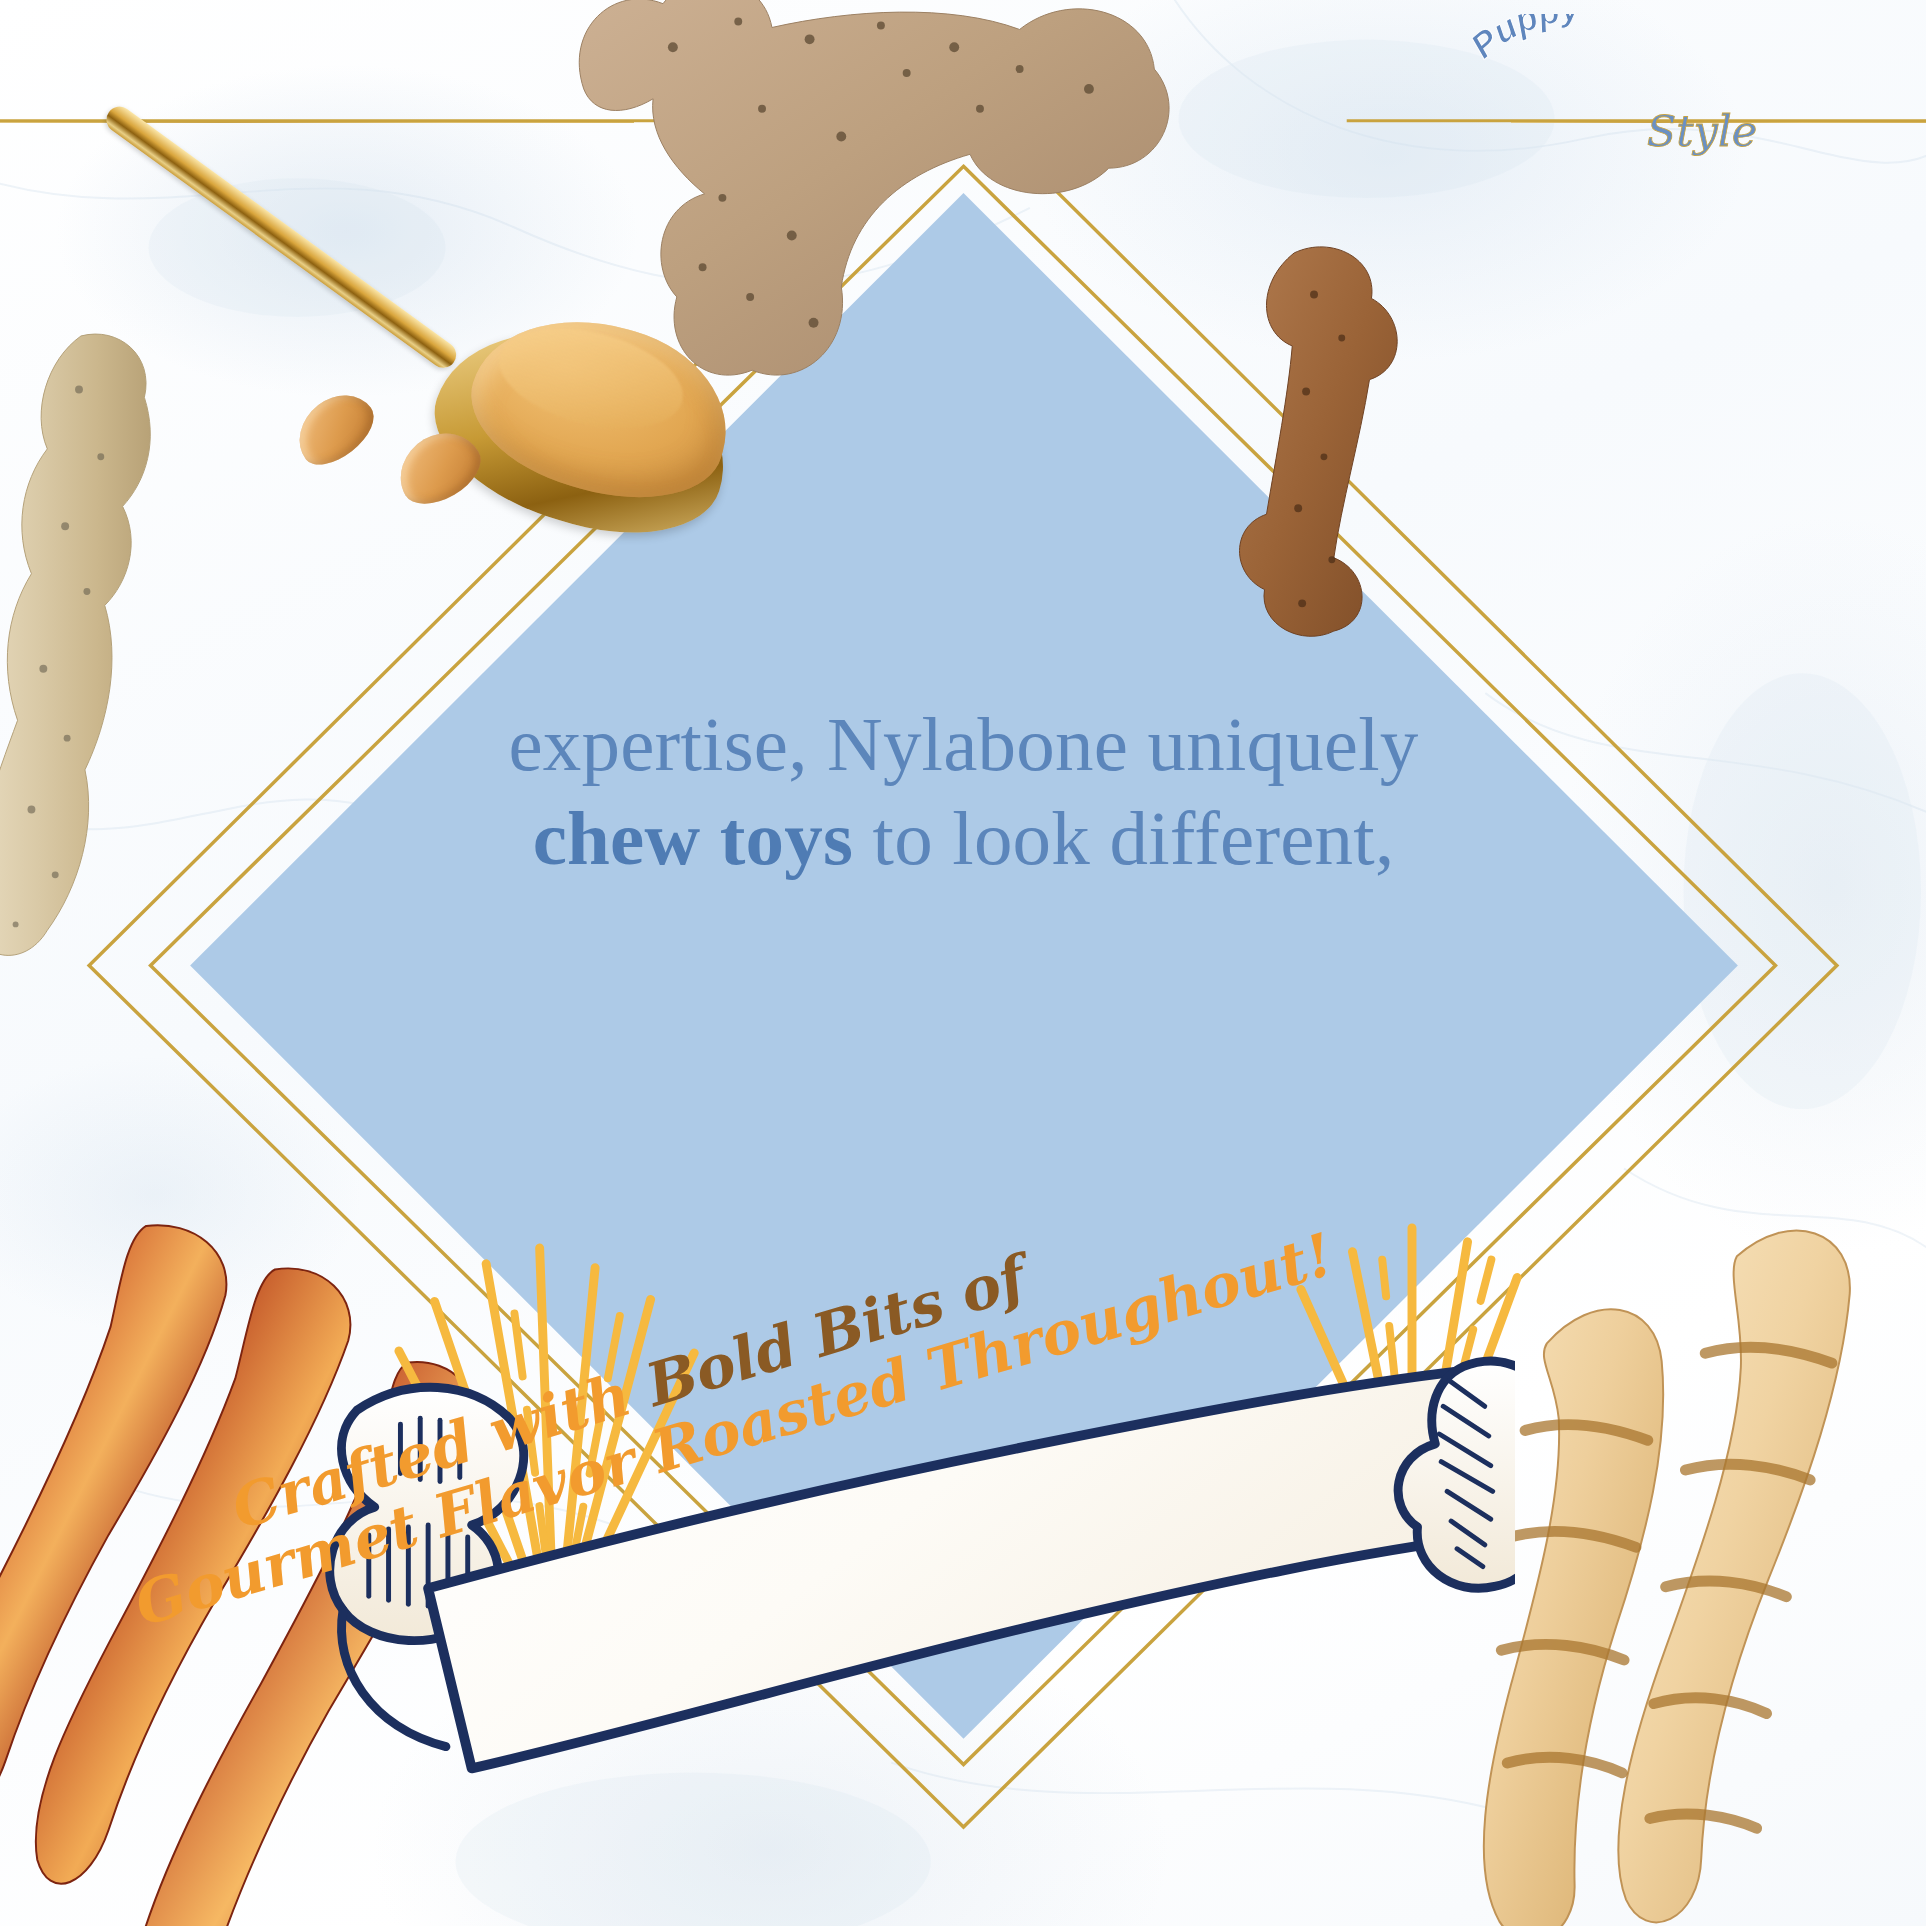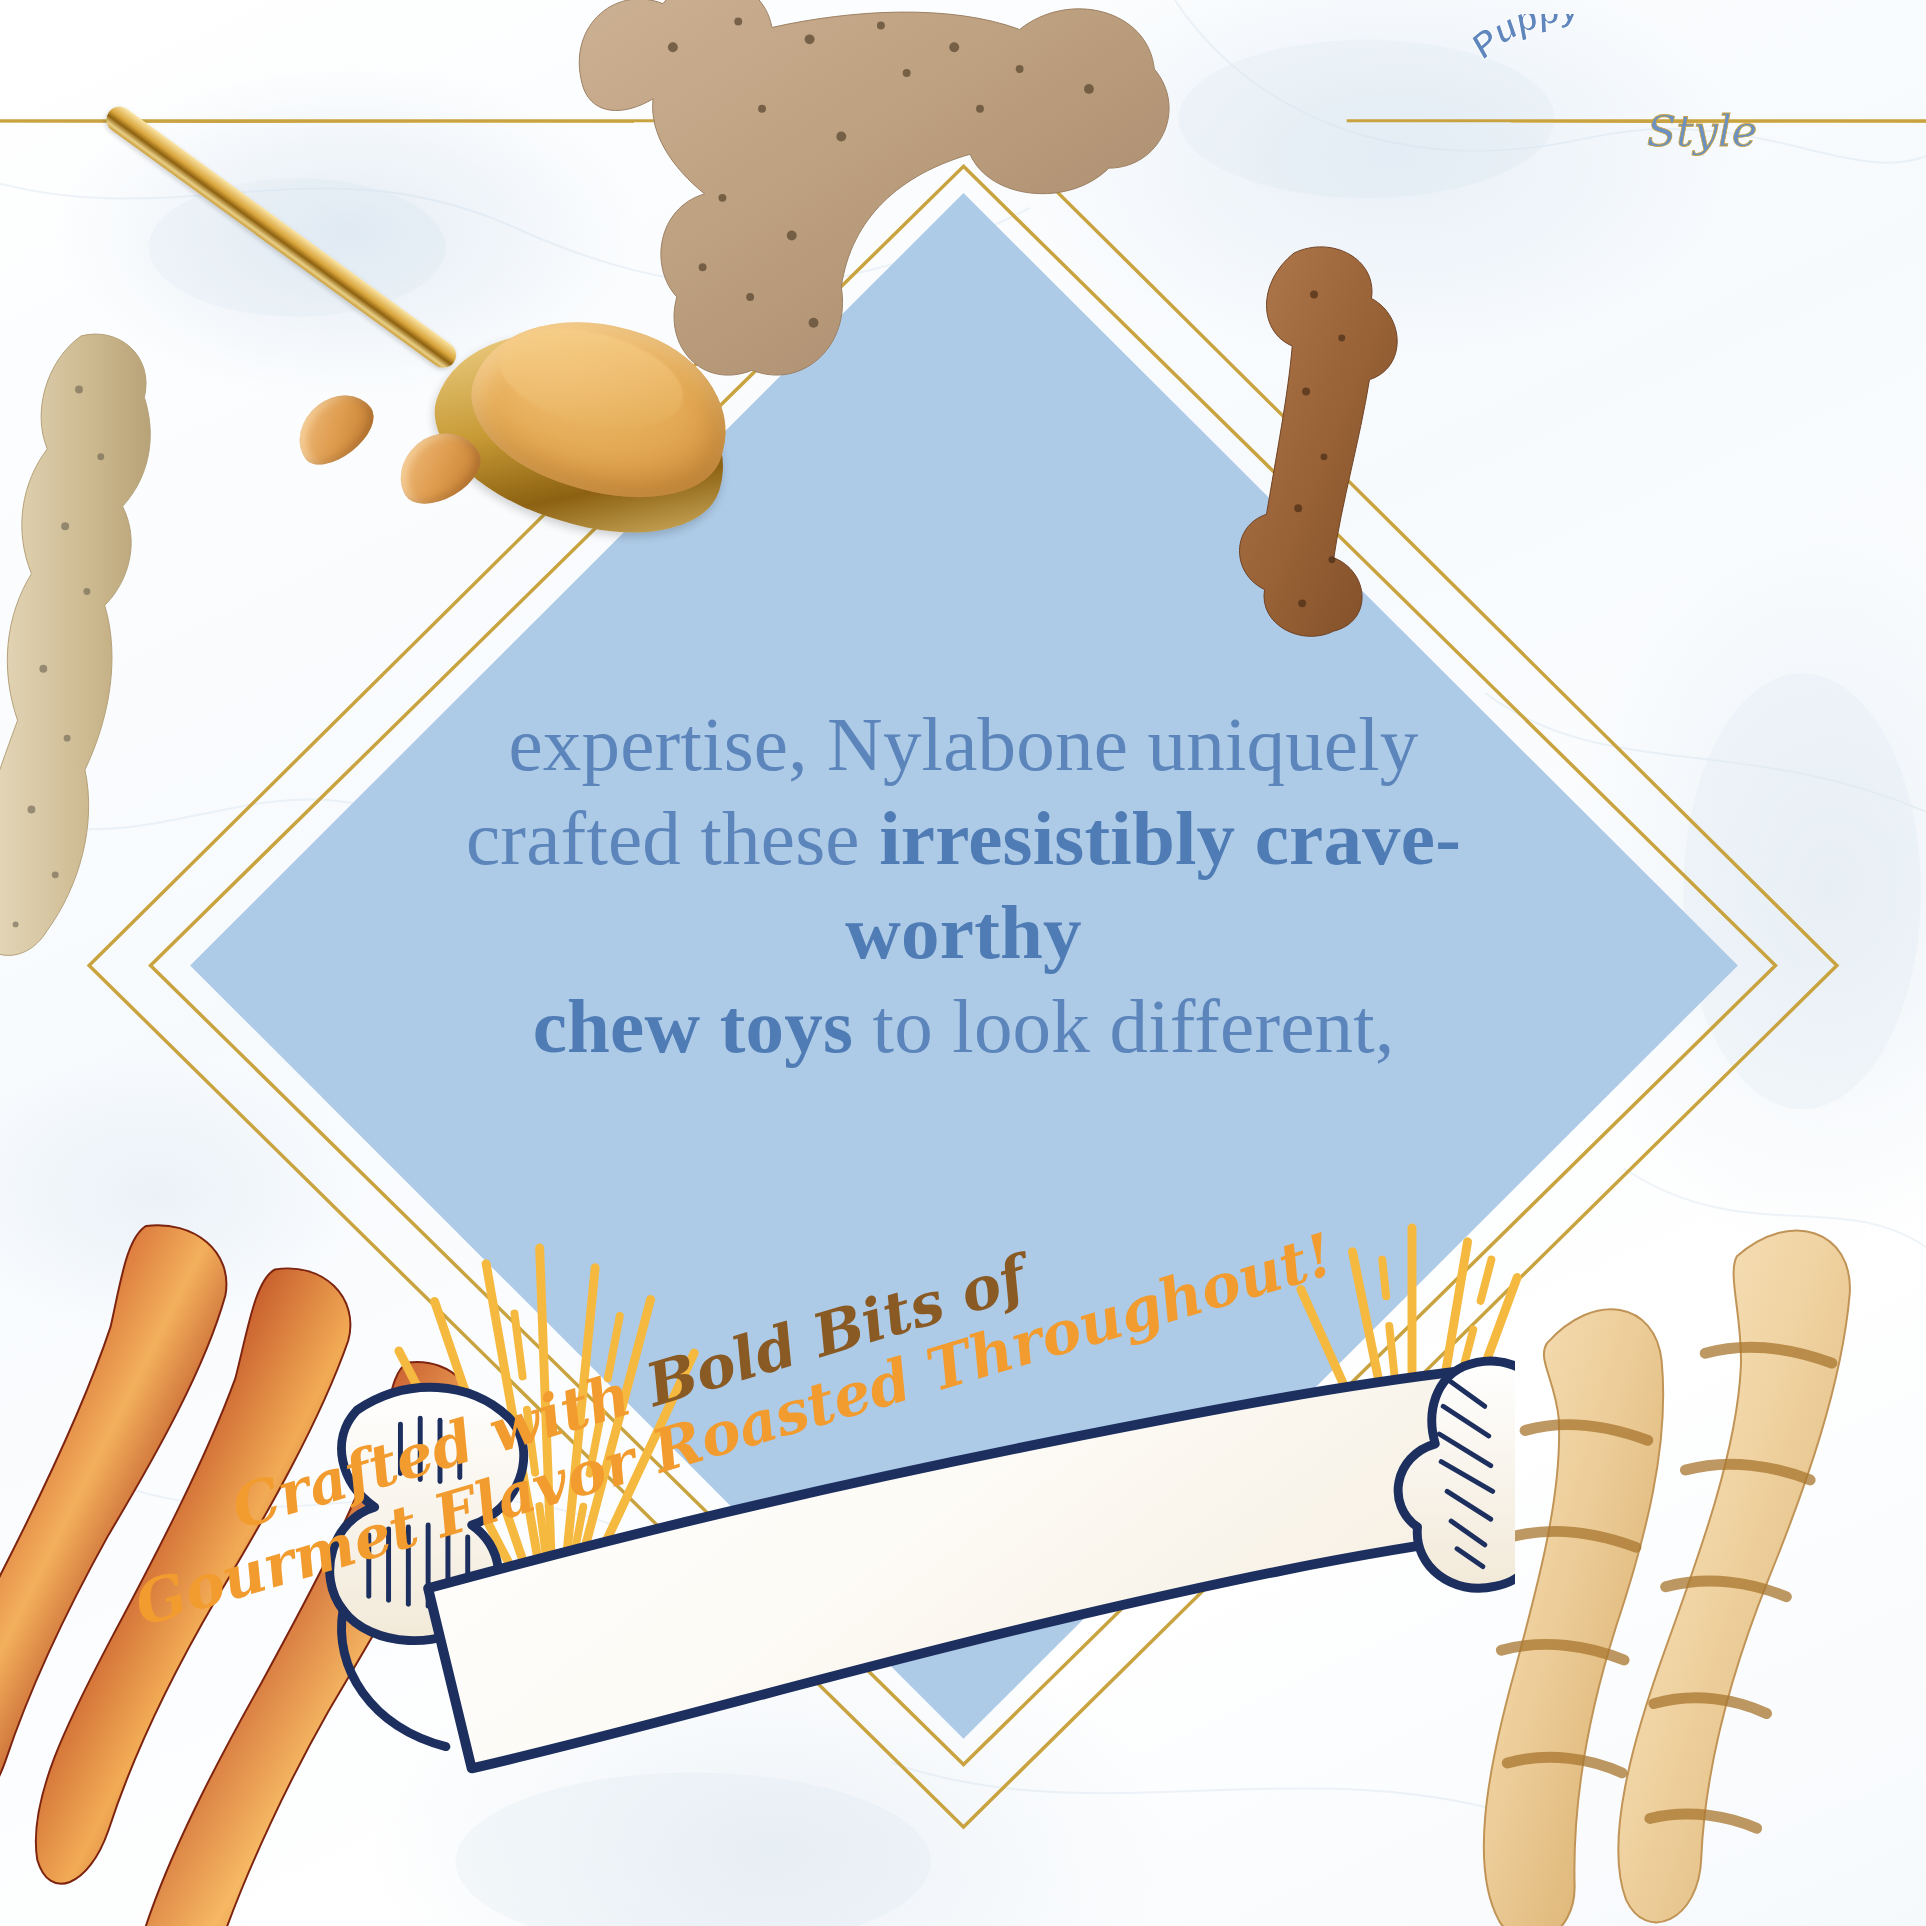--- a/index.html
+++ b/index.html
@@ -340,21 +340,20 @@
       <path d="M396 170 C 440 158, 486 166, 524 180"></path>
       <path d="M376 288 C 420 276, 466 284, 502 298"></path>
       <path d="M356 406 C 400 394, 444 402, 478 416"></path>
       <path d="M344 524 C 386 512, 428 520, 458 534"></path>
       <path d="M340 640 C 380 630, 420 638, 448 650"></path>
     </g>
   </svg>
 
   <div class="copy">
     <div>expertise, Nylabone uniquely</div>
-    <div><span>crafted these </span><b>irresistibly crave-worthy</b></div>
     <div><b>chew toys</b><span> to look different,</span></div>
   </div>
 
   <svg class="rays left" viewBox="0 0 330 330">
     <g stroke="#f6b93f" stroke-width="9" stroke-linecap="round">
       <line x1="150" y1="330" x2="96" y2="22"></line>
       <line x1="162" y1="330" x2="150" y2="6"></line>
       <line x1="176" y1="330" x2="206" y2="26"></line>
       <line x1="190" y1="330" x2="262" y2="58"></line>
       <line x1="136" y1="330" x2="44" y2="60"></line>

